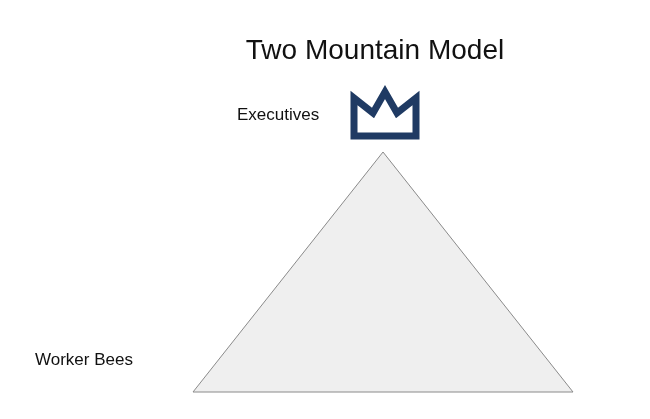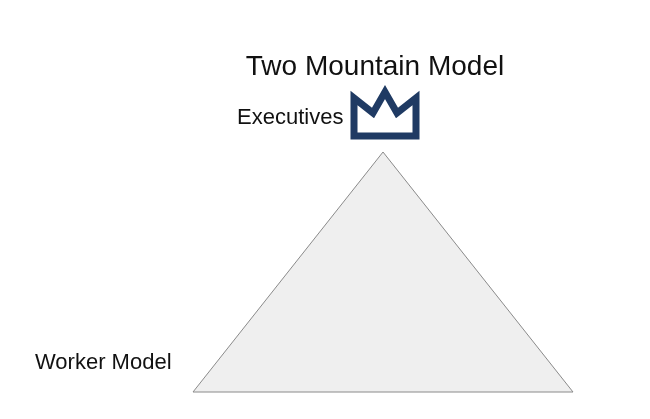--- a/index.html
+++ b/index.html
@@ -8,31 +8,31 @@
     width: 650px;
     height: 419px;
     background: var(--background, #ffffff);
     font-family: "Liberation Sans", sans-serif;
     color: var(--text, #111111);
     overflow: hidden;
   }
   .title {
     position: absolute;
     left: 200px;
-    top: 52px;
+    top: 36px;
     width: 350px;
     text-align: center;
     font-size: 28px;
     line-height: 1;
     color: var(--text, #111111);
     white-space: nowrap;
   }
   .level-label {
     position: absolute;
-    font-size: 22px;
+    font-size: 17px;
     line-height: 1;
     color: var(--text, #111111);
     white-space: nowrap;
   }
   .label-executives { left: 237px; top: 106px; }
   .label-midlevel   { left: 108px; top: 226px; }
   .label-workerbees { left: 35px;  top: 351px; }
   .crown-svg {
     position: absolute;
     left: 350px;
@@ -72,15 +72,15 @@
     <polygon points="4,52 4,14 23,29 35,8 47,29 66,14 66,52"></polygon>
   </svg>
 
   <svg class="mountain-svg" viewBox="0 0 390 244" aria-hidden="true">
     <polygon points="193,2 3,242 383,242"></polygon>
   </svg>
 
   <div class="level-label label-executives">Executives</div>
 
 
-  <div class="level-label label-workerbees">Worker Model</div>
+  <div class="level-label label-workerbees">Worker Bees</div>
 
 </div>
 
 </body></html>

